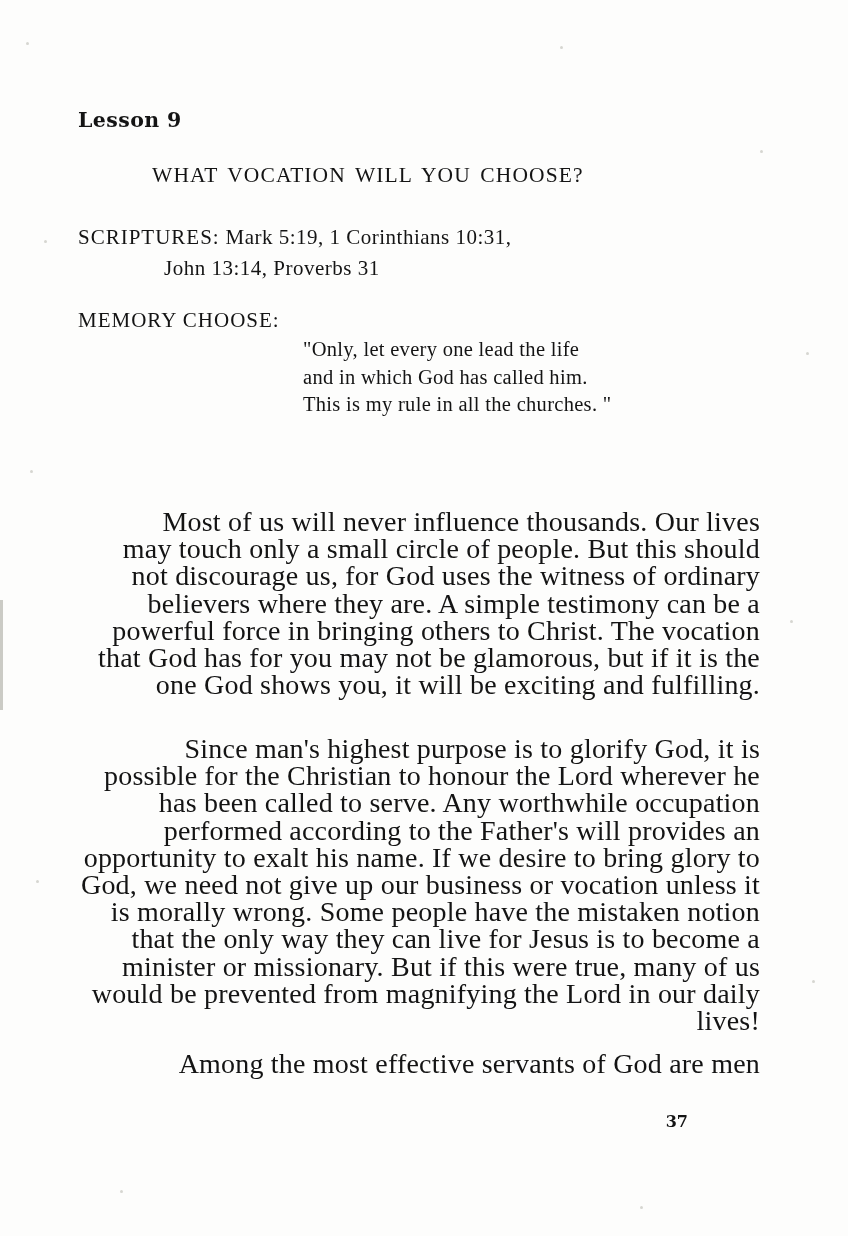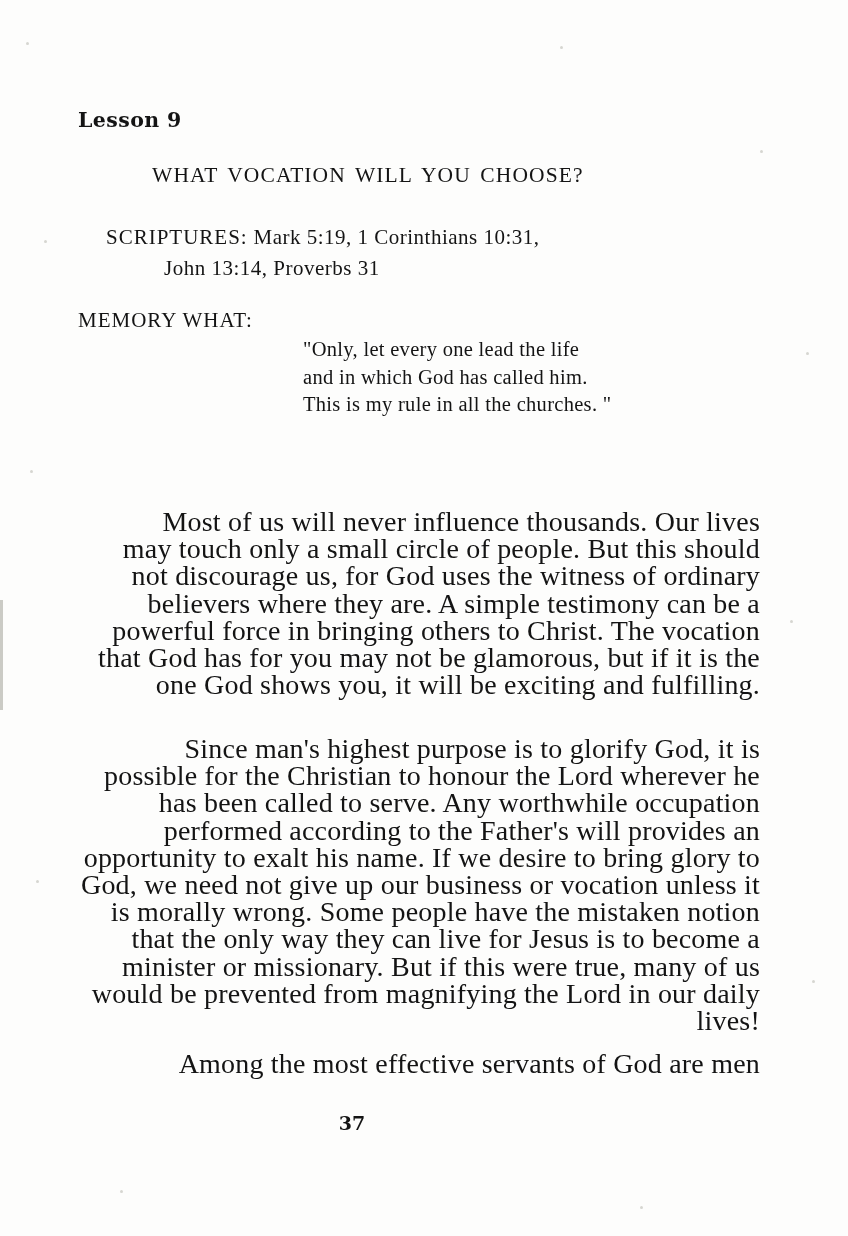--- a/index.html
+++ b/index.html
@@ -67,21 +67,20 @@
   .scriptures-block {
     position: absolute;
     left: 78px;
     top: 222px;
     font-size: 21px;
     line-height: 31px;
     letter-spacing: .5px;
   }
   .scriptures-label {
     letter-spacing: 1px;
-    margin-left: 28px;
   }
   .scriptures-line2 {
     display: block;
     padding-left: 86px;
   }
 
   .memory-label {
     position: absolute;
     left: 78px;
     top: 308px;
@@ -117,22 +116,22 @@
   .body-para .indent {
     display: inline-block;
     width: 66px;
   }
 
   .page-number {
     position: absolute;
     left: 16px;
     right: 0;
     top: 1112px;
-    text-align: center;
-    font-size: 19px;
+    text-align: right;
+    font-size: 16px;
     font-weight: 700;
     font-family: "DejaVu Serif", serif;
   }
 </style>
 </head>
 <body>
 
 <div class="page">
 
   <div class="left-edge-bar"></div>
@@ -153,21 +152,21 @@
     <div class="lesson-label">Lesson 9</div>
 
     <div class="doc-title">WHAT VOCATION WILL YOU CHOOSE?</div>
 
     <div class="scriptures-block">
       <span class="scriptures-label">SCRIPTURES:</span>
       <span>Mark 5:19, 1 Corinthians 10:31,</span>
       <span class="scriptures-line2">John 13:14, Proverbs 31</span>
     </div>
 
-    <div class="memory-label">MEMORY WHAT:</div>
+    <div class="memory-label">MEMORY CHOOSE:</div>
 
     <div class="memory-verse">
       <div>"Only, let every one lead the life</div>
       <div>and in which God has called him.</div>
       <div>This is my rule in all the churches. "</div>
     </div>
 
     <div class="body-para p1"><span class="indent"></span><span>Most of us will never influence thousands. Our lives may touch only a small circle of people. But this should not discourage us, for God uses the witness of ordinary believers where they are. A simple testimony can be a powerful force in bringing others to Christ. The vocation that God has for you may not be glamorous, but if it is the one God shows you, it will be exciting and fulfilling.</span></div>
 
     <div class="body-para p2"><span class="indent"></span><span>Since man's highest purpose is to glorify God, it is possible for the Christian to honour the Lord wherever he has been called to serve. Any worthwhile occupation performed according to the Father's will provides an opportunity to exalt his name. If we desire to bring glory to God, we need not give up our business or vocation unless it is morally wrong. Some people have the mistaken notion that the only way they can live for Jesus is to become a minister or missionary. But if this were true, many of us would be prevented from magnifying the Lord in our daily lives!</span></div>

